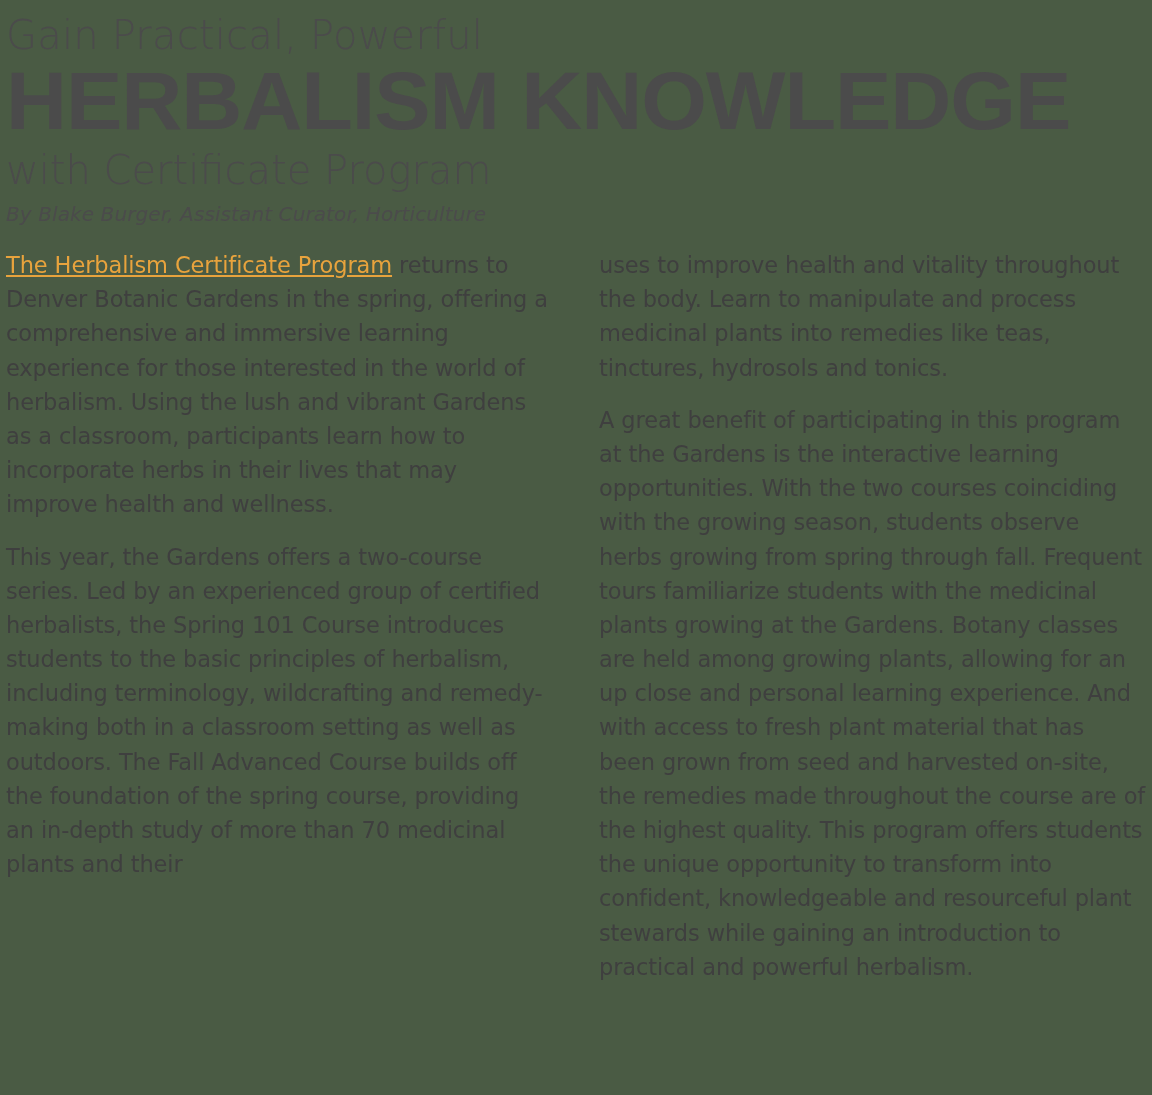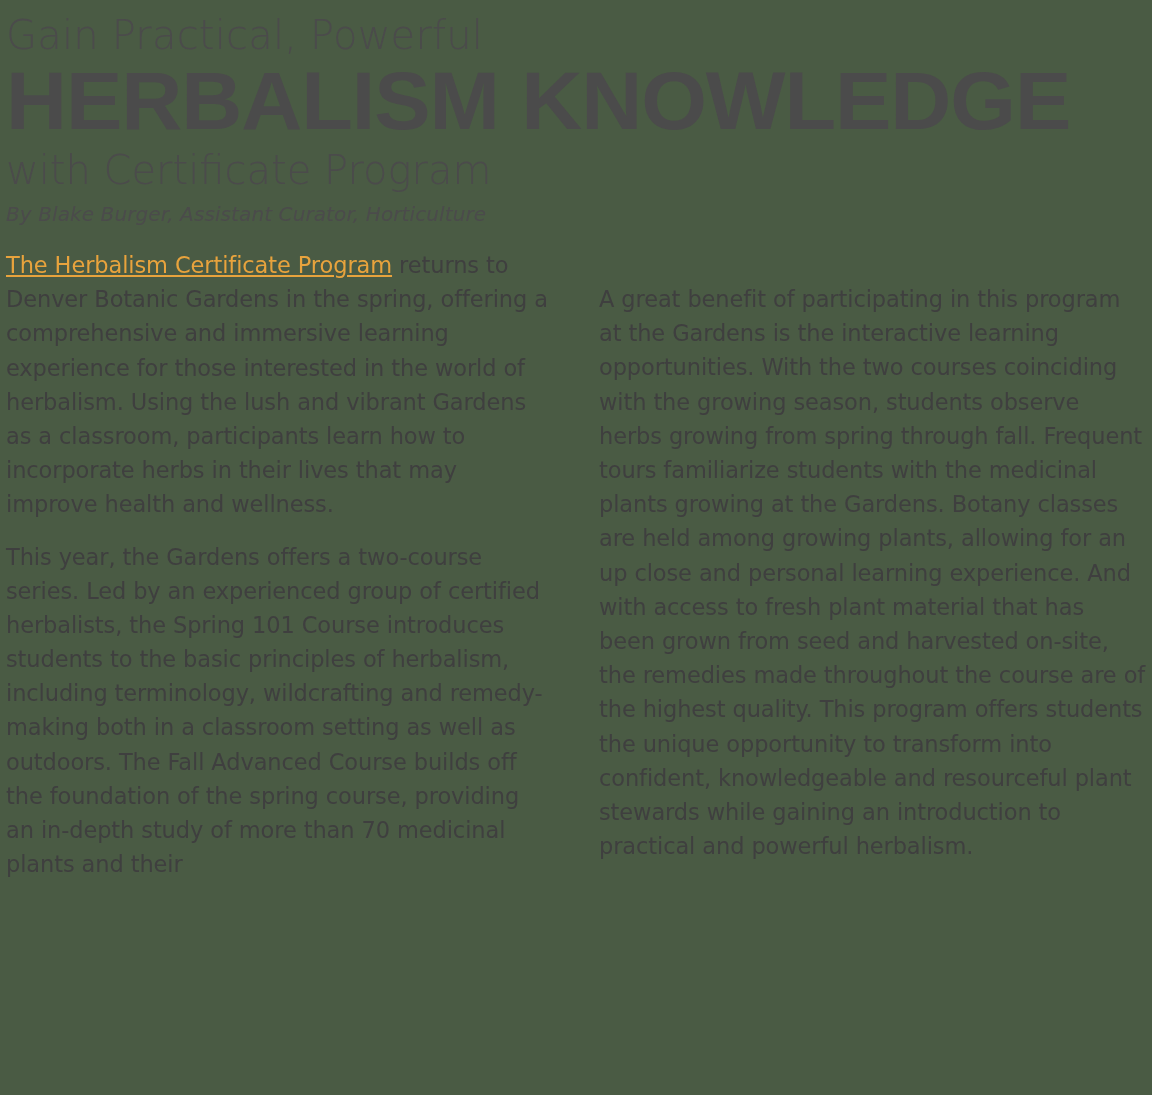--- a/index.html
+++ b/index.html
@@ -54,21 +54,21 @@
     font-size: 20px;
     font-style: italic;
     font-weight: 400;
     color: #4b4b4b;
     margin: 6px 0 22px 0;
     letter-spacing: 0.1px;
   }
   .columns {
     display: flex;
     gap: 46px;
-    align-items: center;
+    align-items: flex-start;
   }
   .col {
     width: 548px;
   }
   .col p {
     font-family: "DejaVu Sans", sans-serif;
     font-size: 22.5px;
     font-weight: 400;
     color: #3f3f3f;
     line-height: 1.52;
@@ -102,18 +102,19 @@
   <div class="byline">By Blake Burger, Assistant Curator, Horticulture</div>
 
   <div class="columns">
 
     <div class="col">
       <p><a class="lead-link" href="#">The Herbalism Certificate Program</a><span> returns to Denver Botanic Gardens in the spring, offering a comprehensive and immersive learning experience for those interested in the world of herbalism. Using the lush and vibrant Gardens as a classroom, participants learn how to incorporate herbs in their lives that may improve health and wellness.</span></p>
       <p>This year, the Gardens offers a two-course series. Led by an experienced group of certified herbalists, the Spring 101 Course introduces students to the basic principles of herbalism, including terminology, wildcrafting and remedy-making both in a classroom setting as well as outdoors. The Fall Advanced Course builds off the foundation of the spring course, providing an in-depth study of more than 70 medicinal plants and their</p>
     </div>
 
     <div class="col">
+      <p>uses to improve health and vitality throughout the body. Learn to manipulate and process medicinal plants into remedies like teas, tinctures, hydrosols and tonics.</p>
       <p class="para-tight">A great benefit of participating in this program at the Gardens is the interactive learning opportunities. With the two courses coinciding with the growing season, students observe herbs growing from spring through fall. Frequent tours familiarize students with the medicinal plants growing at the Gardens. Botany classes are held among growing plants, allowing for an up close and personal learning experience. And with access to fresh plant material that has been grown from seed and harvested on-site, the remedies made throughout the course are of the highest quality. This program offers students the unique opportunity to transform into confident, knowledgeable and resourceful plant stewards while gaining an introduction to practical and powerful herbalism.</p>
     </div>
 
   </div>
 
 </div>
 
 </body></html>

